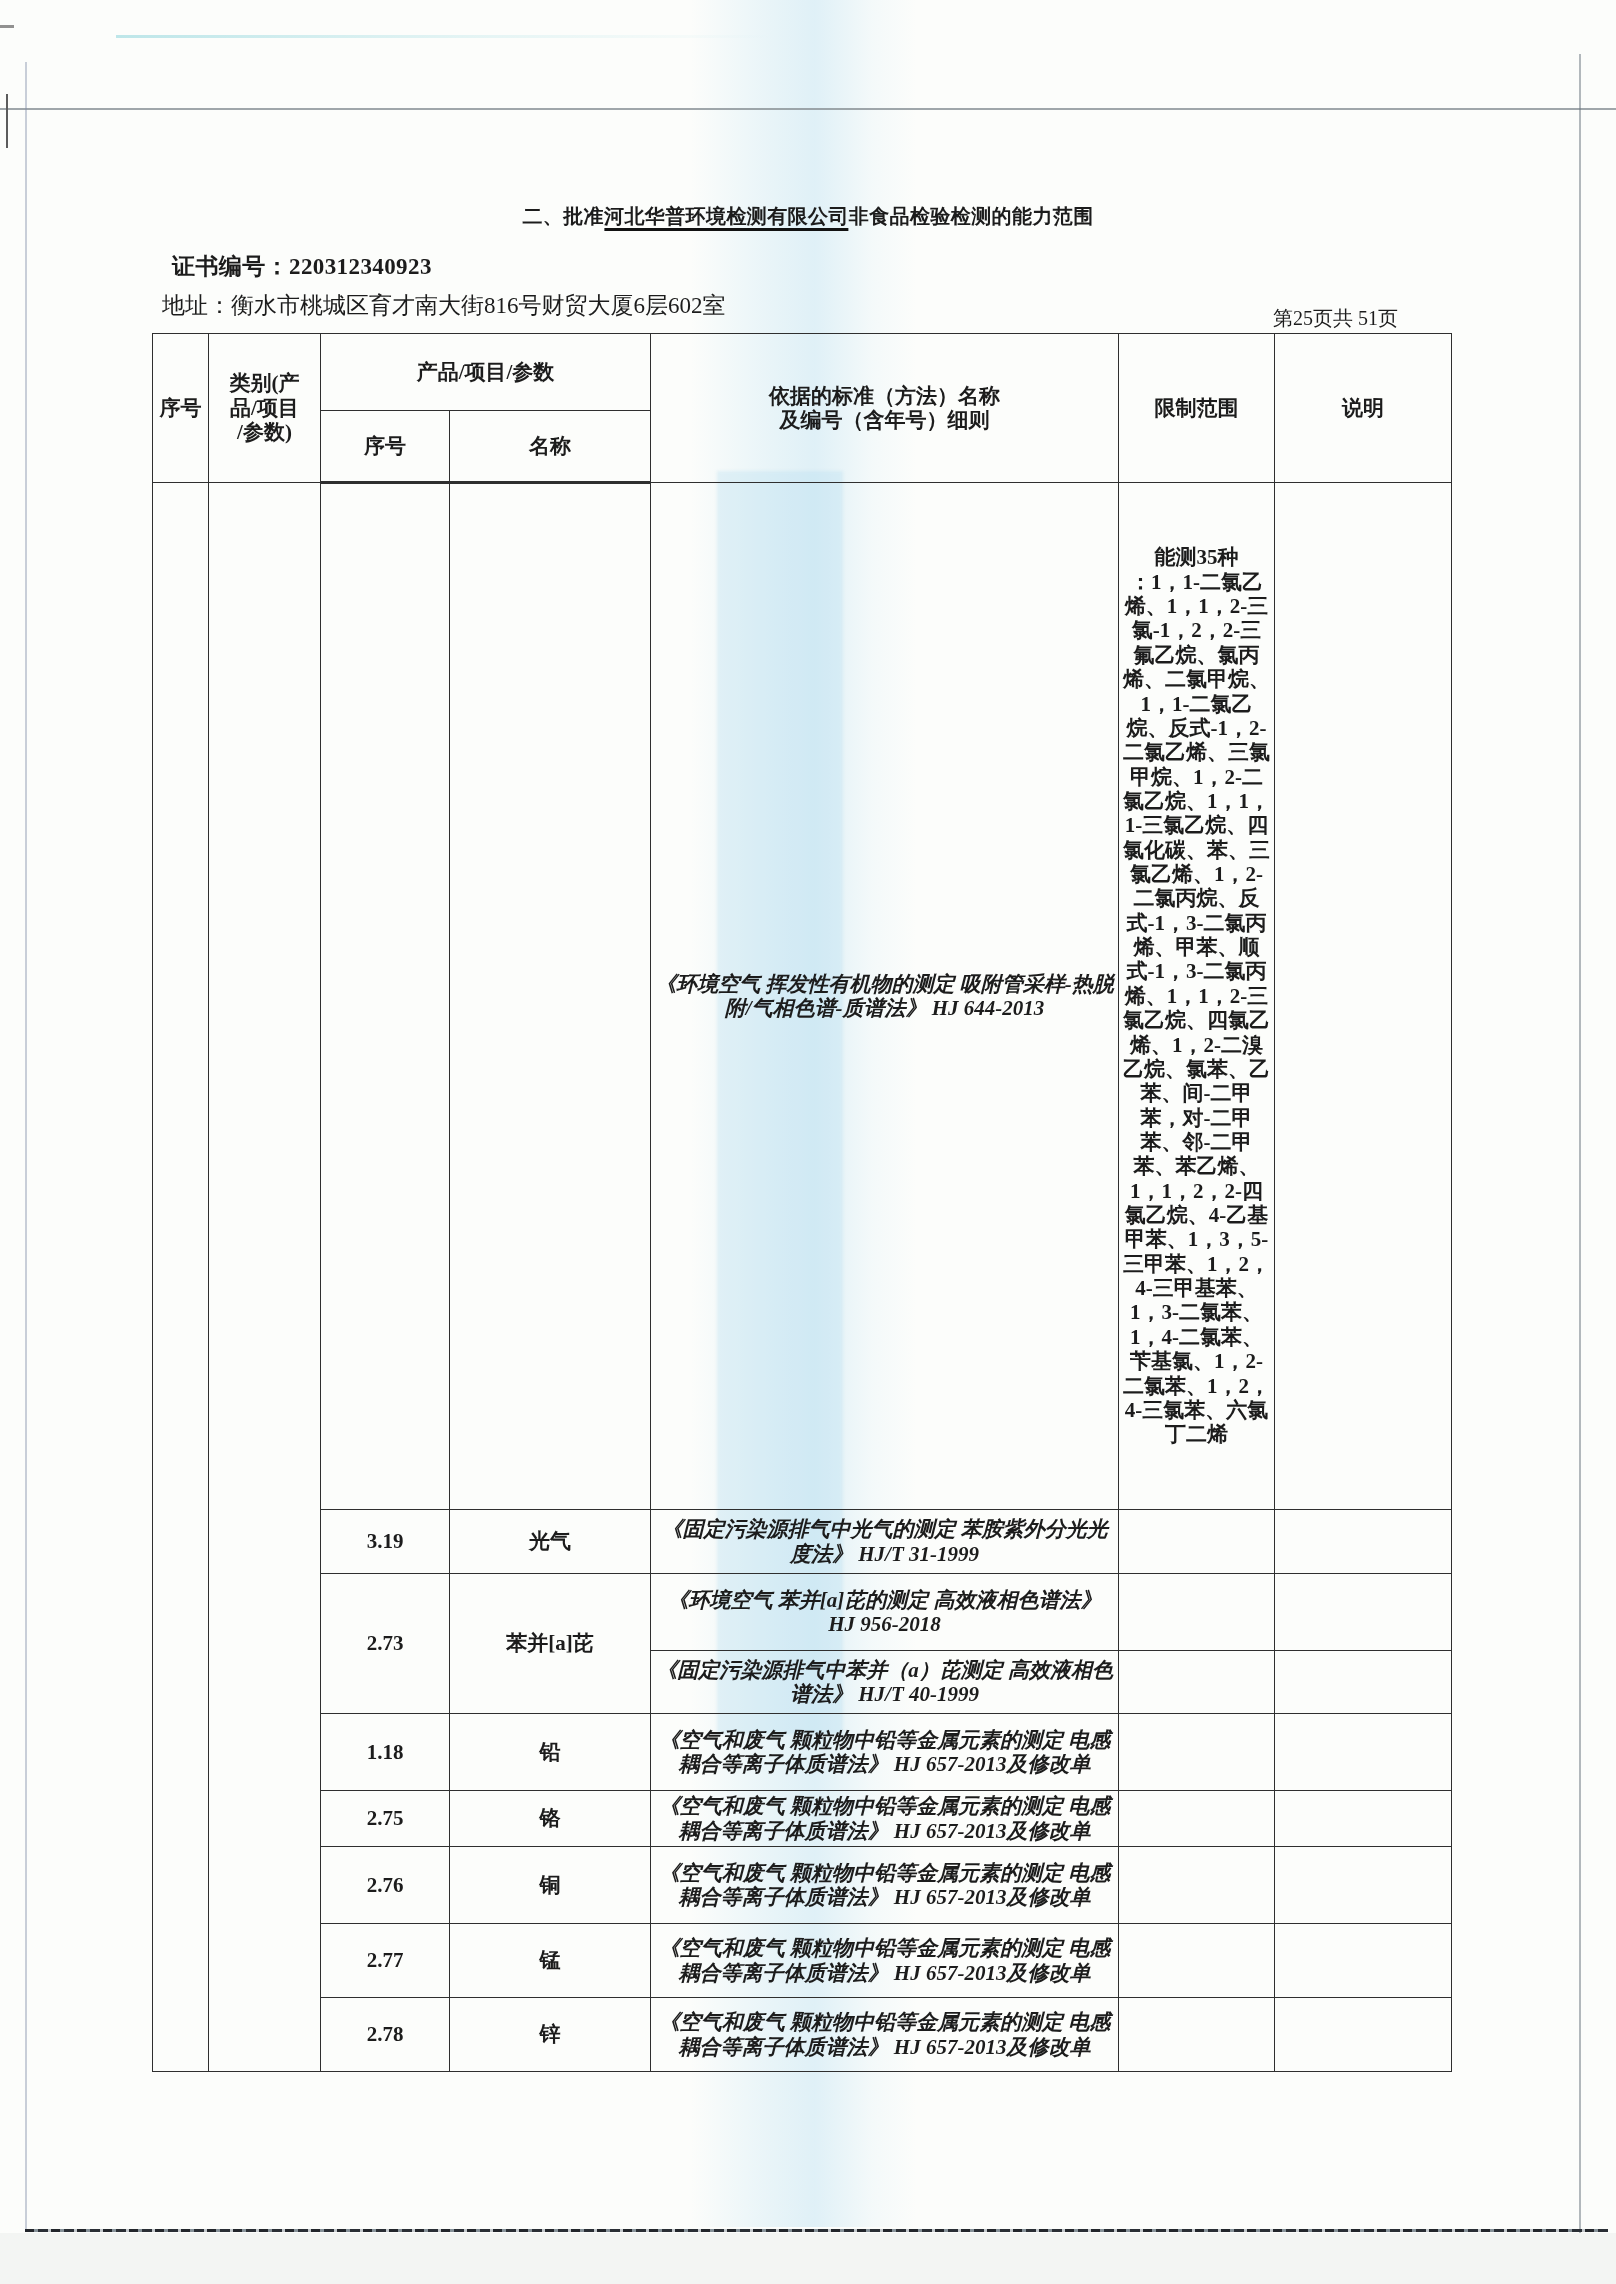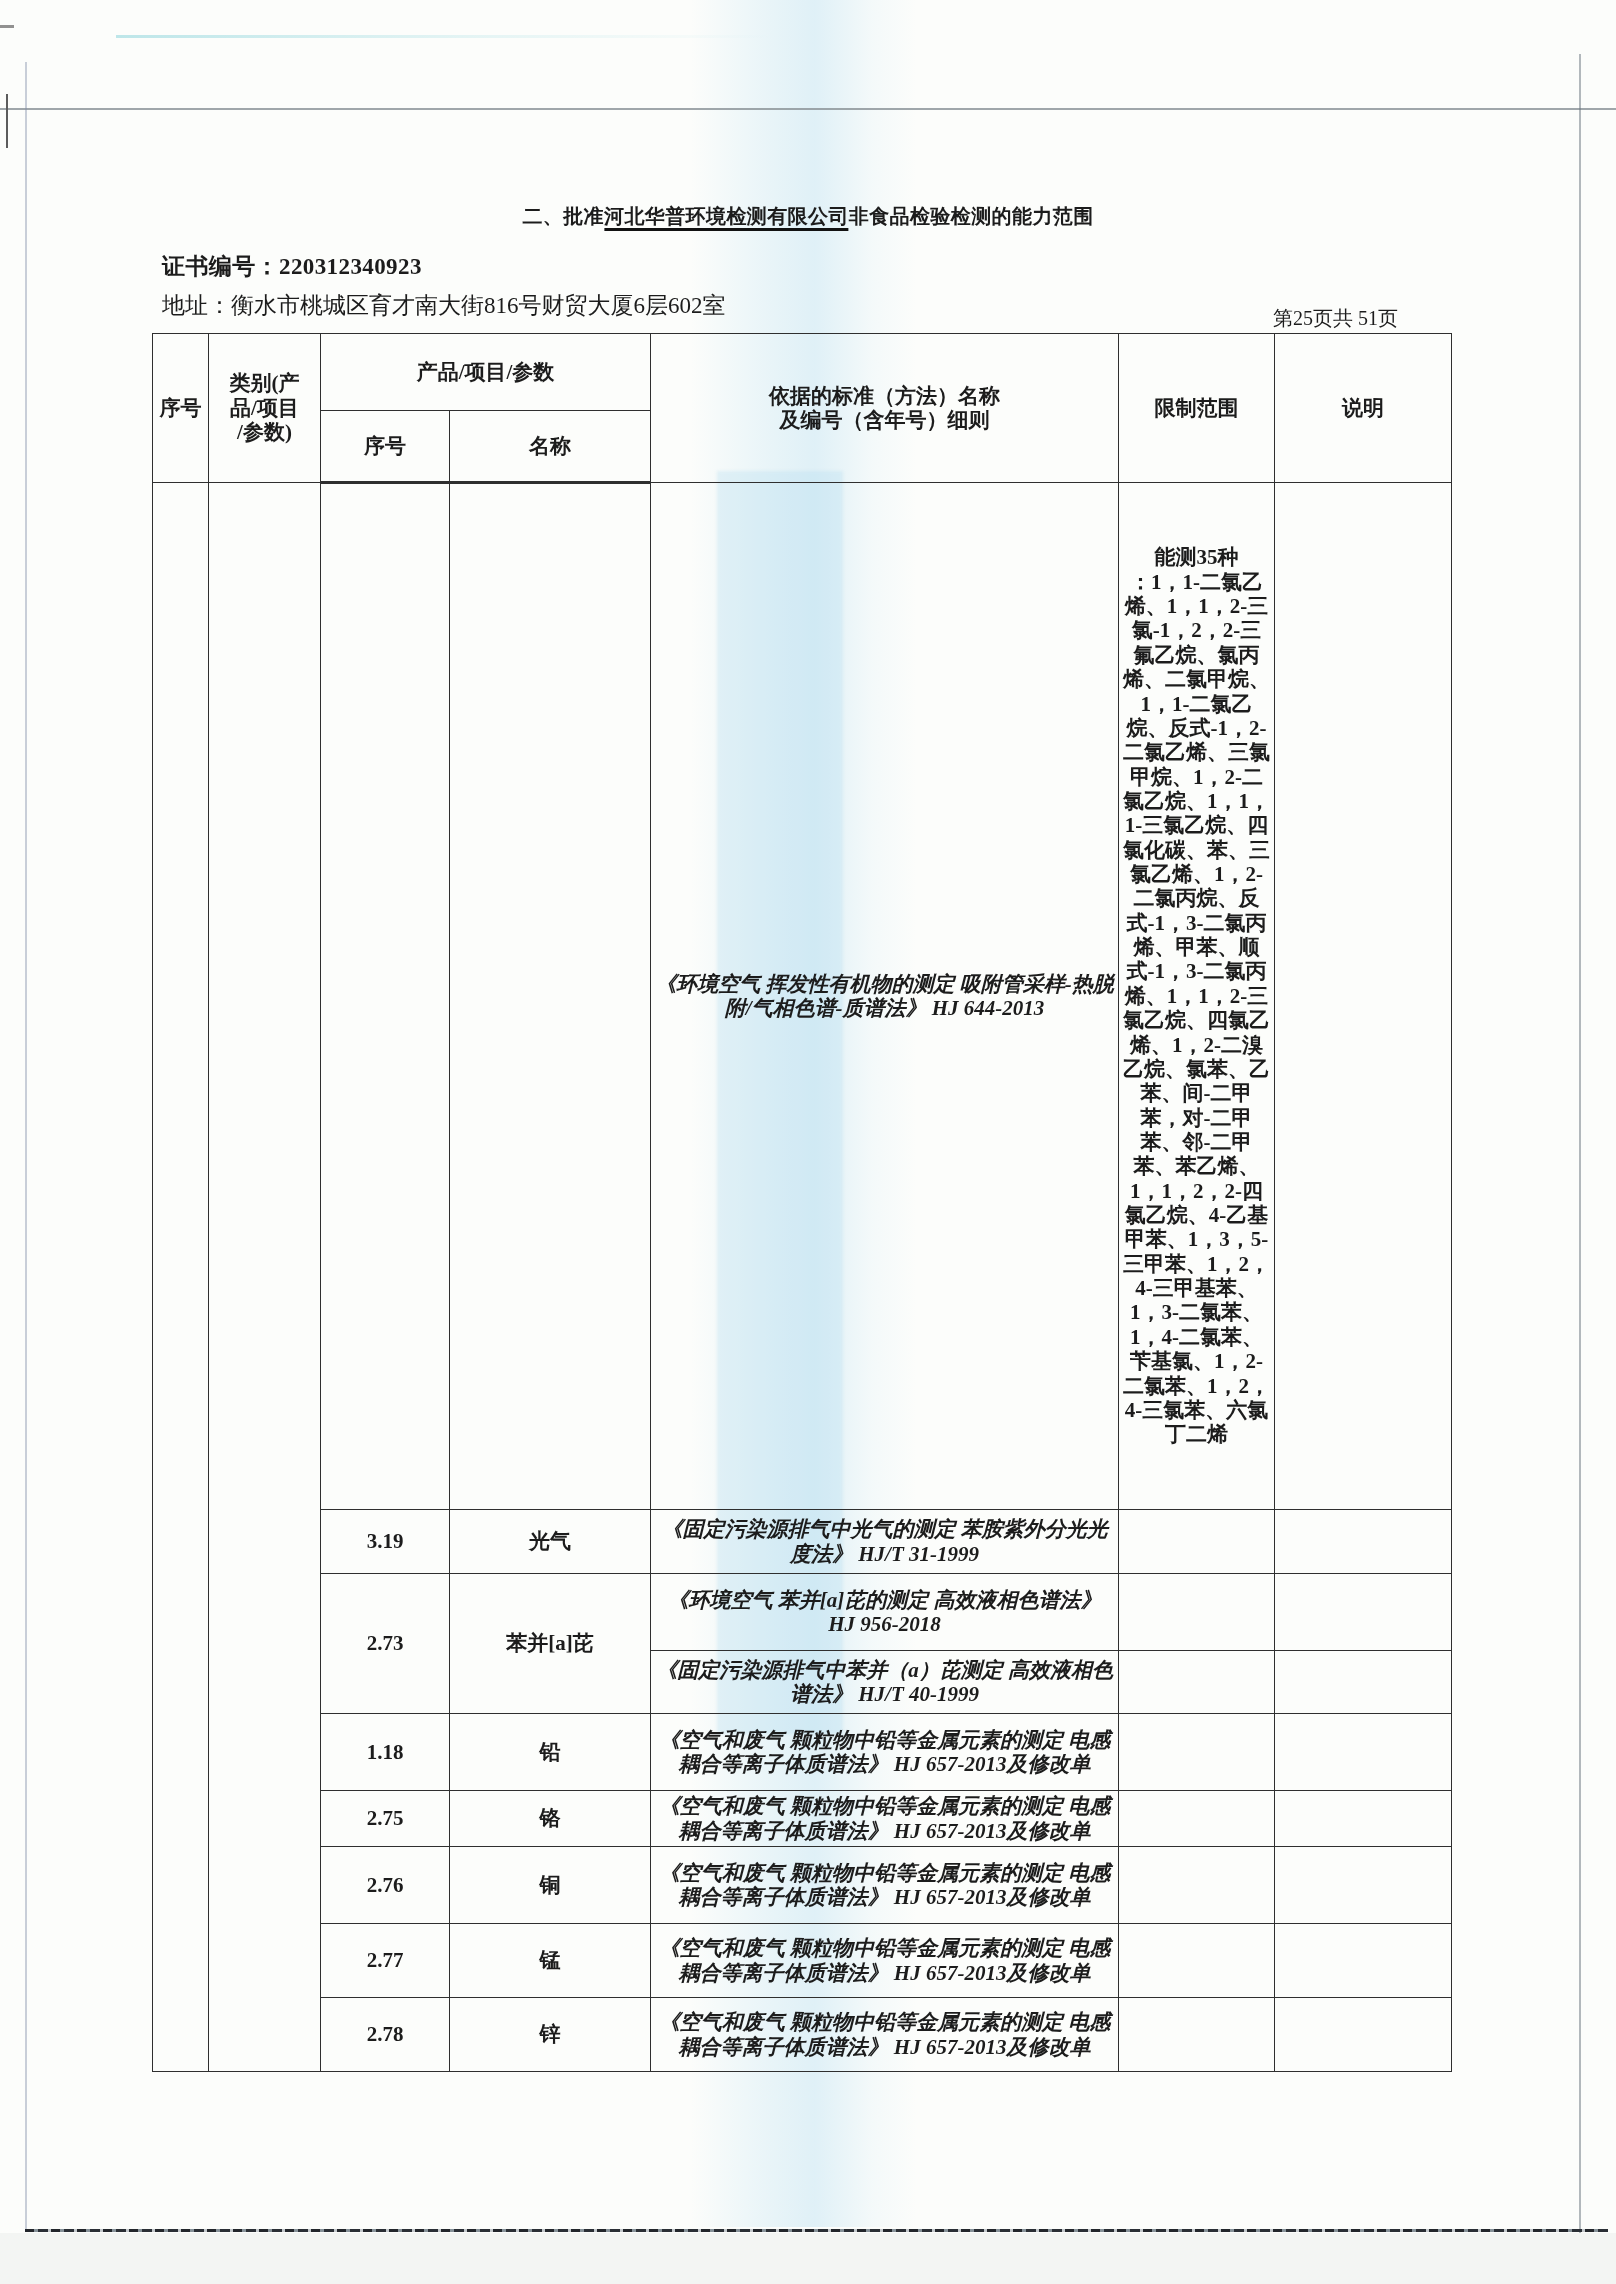--- a/index.html
+++ b/index.html
@@ -23,21 +23,21 @@
     background:repeating-linear-gradient(90deg,#22262b 0 9.3px,rgba(95,110,120,.75) 9.3px 12.6px,#2a2f35 12.6px 23px,rgba(125,135,145,.45) 23px 26px);}
   .scan-bottom-wash{position:absolute;left:0;top:2233px;width:1616px;height:51px;background:rgba(178,188,193,.12);}
   .scan-band{position:absolute;left:690px;top:0px;width:227px;height:2227px;
     background:linear-gradient(90deg,rgba(190,226,242,0) 0%,rgba(184,223,241,.38) 35%,rgba(176,219,240,.5) 55%,rgba(190,226,242,.18) 80%,rgba(190,226,242,0) 100%);
     opacity:.75;}
   .scan-band-b{position:absolute;left:717px;top:471px;width:126px;height:1263px;background:rgba(170,216,238,.28);filter:blur(1.7px);}
   
   .title{position:absolute;top:203px;left:50%;transform:translateX(-50%);
     font-size:20px;font-weight:700;white-space:nowrap;letter-spacing:0.4px;}
   .title .company{border-bottom:3.4px solid #121212;padding-bottom:0.8px;}
-  .cert-line{position:absolute;left:162px;top:251px;font-size:23px;font-weight:700;letter-spacing:0.4px;}
+  .cert-line{position:absolute;left:172px;top:251px;font-size:23px;font-weight:700;letter-spacing:0.4px;}
   .addr-line{position:absolute;left:162px;top:290px;font-size:23px;font-weight:400;}
   .page-indicator{position:absolute;left:1273px;top:305px;font-size:20px;font-weight:400;white-space:pre;}
   
   table.cap{position:absolute;left:152px;top:333px;border-collapse:collapse;table-layout:fixed;}
   table.cap td,table.cap th{
     border:1.7px solid #2f2f2f;
     padding:0.8px 3.4px;
     text-align:center;vertical-align:middle;
     font-size:21px;font-weight:700;line-height:1.16;
     font-family:"Liberation Serif","DejaVu Serif",serif;

